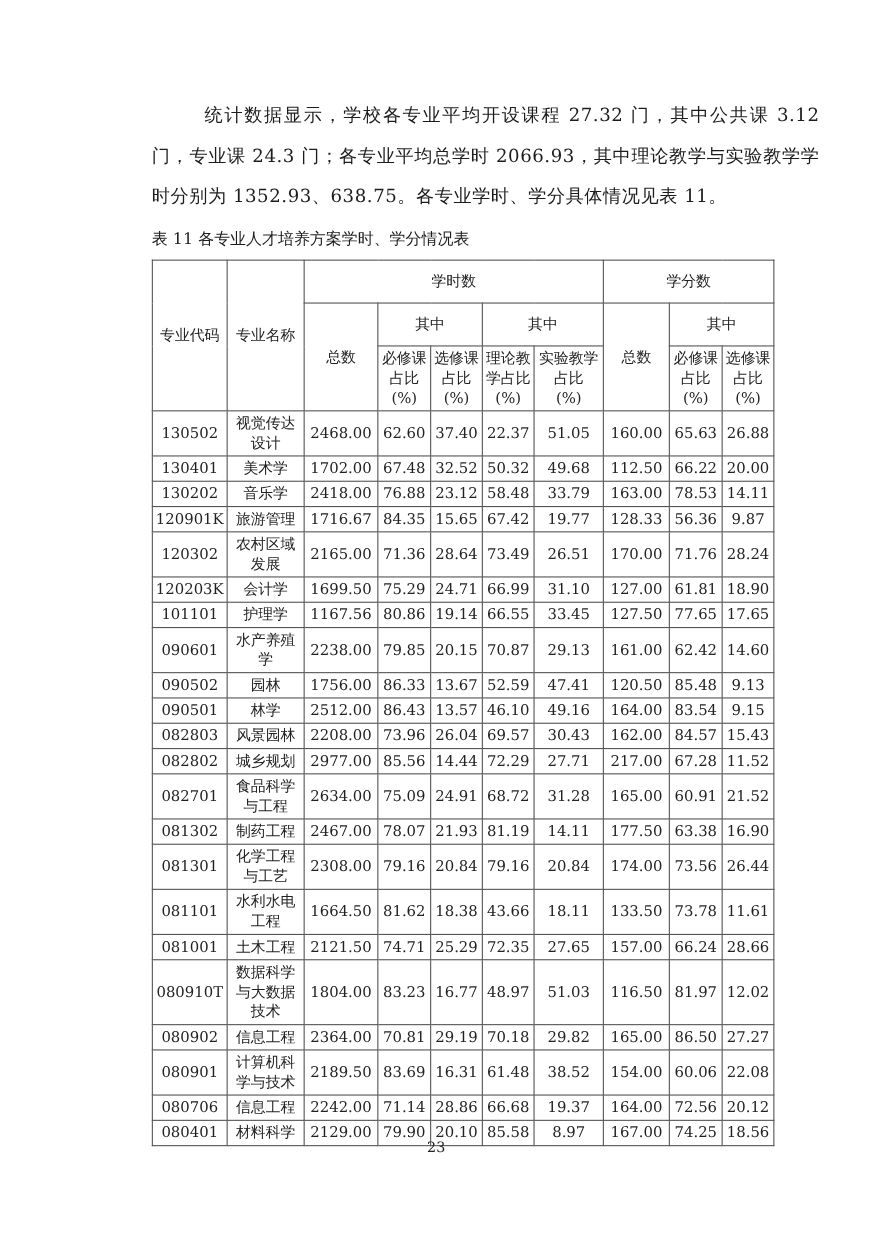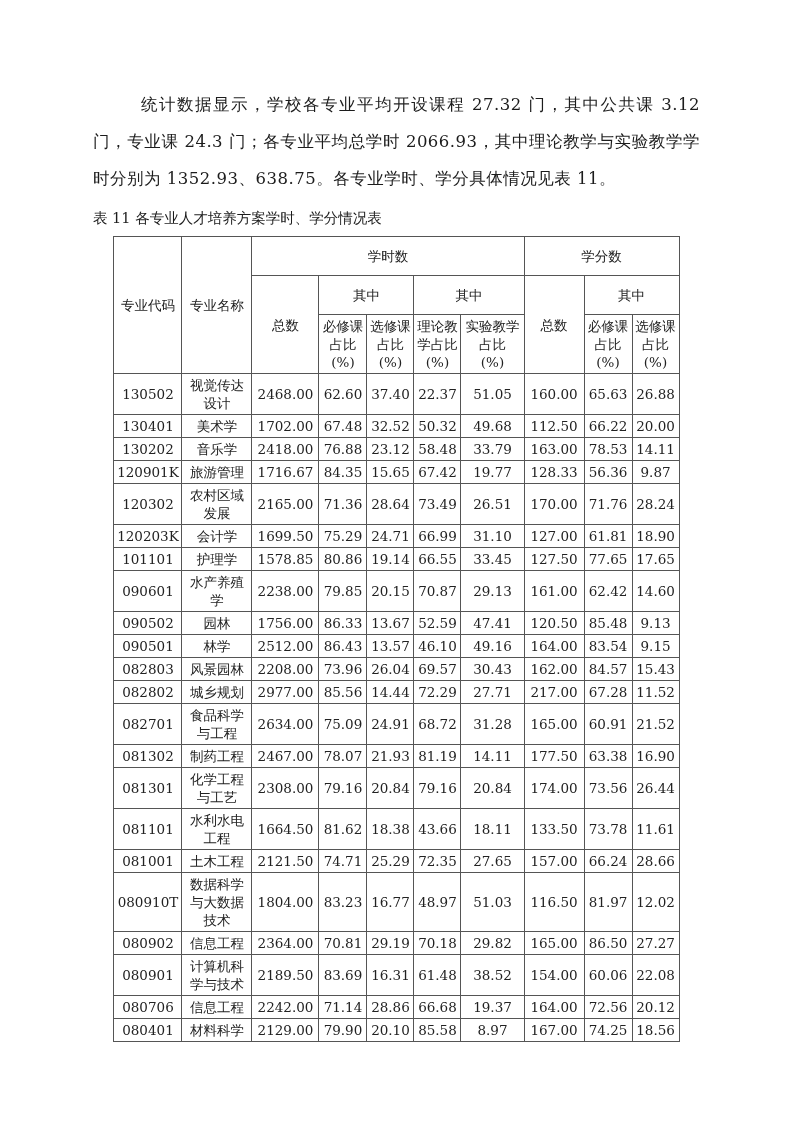--- a/index.html
+++ b/index.html
@@ -5,20 +5,21 @@
   * { box-sizing: border-box; }
   html, body { margin: 0; padding: 0; background: #ffffff; }
   .page {
     position: relative;
     width: 793px;
     height: 1122px;
     background: #ffffff;
     font-family: "DejaVu Serif", "Liberation Serif", serif;
     color: #1c1c1c;
     overflow: hidden;
+    padding-left: 45px;
   }
   .content { padding: 86px 93px 0 93px; }
   .body-text {
     margin: 0;
     width: 607px;
     font-size: 16.5px;
     line-height: 37px;
     text-align: justify;
     text-indent: 48px;
     letter-spacing: 0.5px;
@@ -177,21 +178,21 @@
     <td>24.71</td>
     <td>66.99</td>
     <td>31.10</td>
     <td>127.00</td>
     <td>61.81</td>
     <td>18.90</td>
   </tr>
           <tr>
     <td class="cell-code">101101</td>
     <td class="cell-name">护理学</td>
-    <td>1578.85</td>
+    <td>1167.56</td>
     <td>80.86</td>
     <td>19.14</td>
     <td>66.55</td>
     <td>33.45</td>
     <td>127.50</td>
     <td>77.65</td>
     <td>17.65</td>
   </tr>
           <tr>
     <td class="cell-code">090601</td>
@@ -371,13 +372,14 @@
     <td>8.97</td>
     <td>167.00</td>
     <td>74.25</td>
     <td>18.56</td>
   </tr>
         </tbody>
     </table>
 
   </div>
 
+  <div class="page-number">23</div>
 </div>
 
 </body></html>

